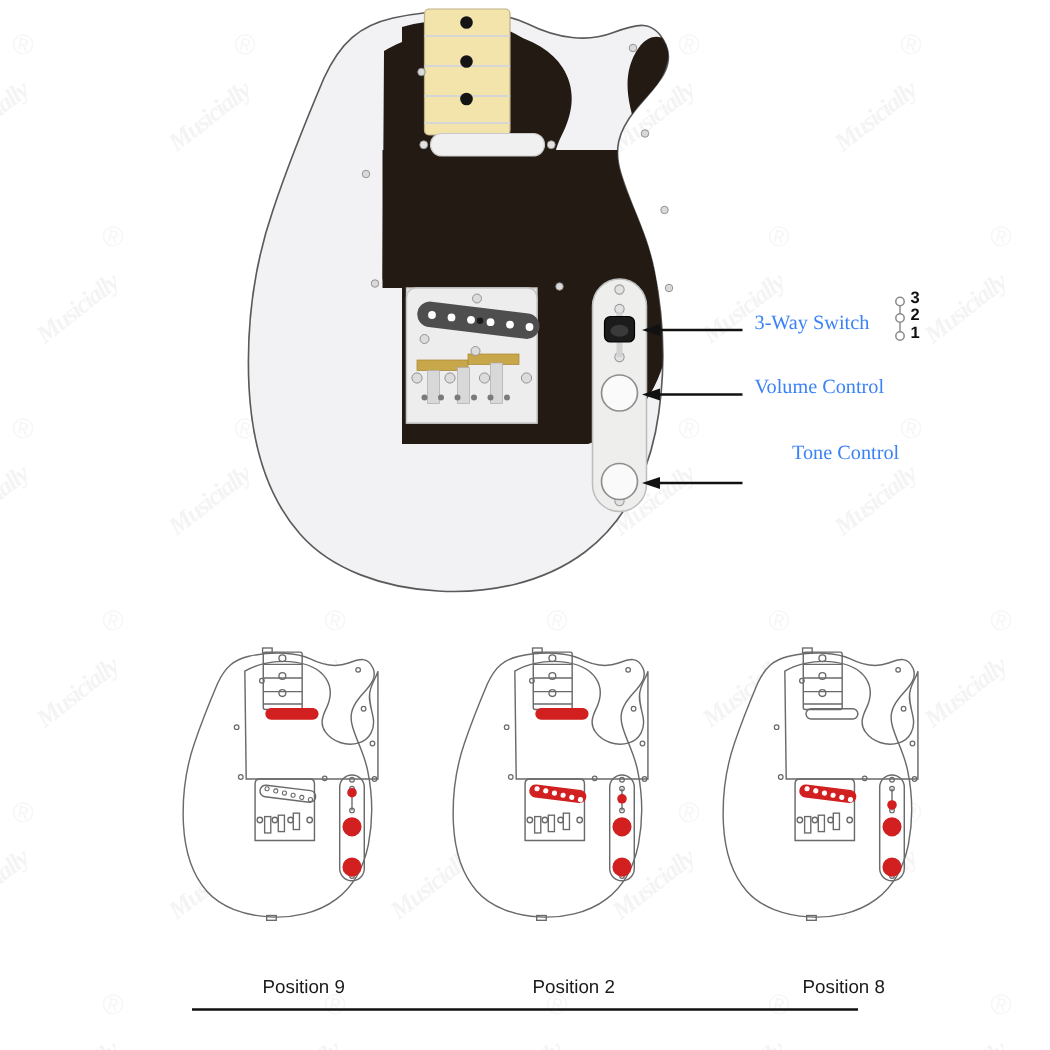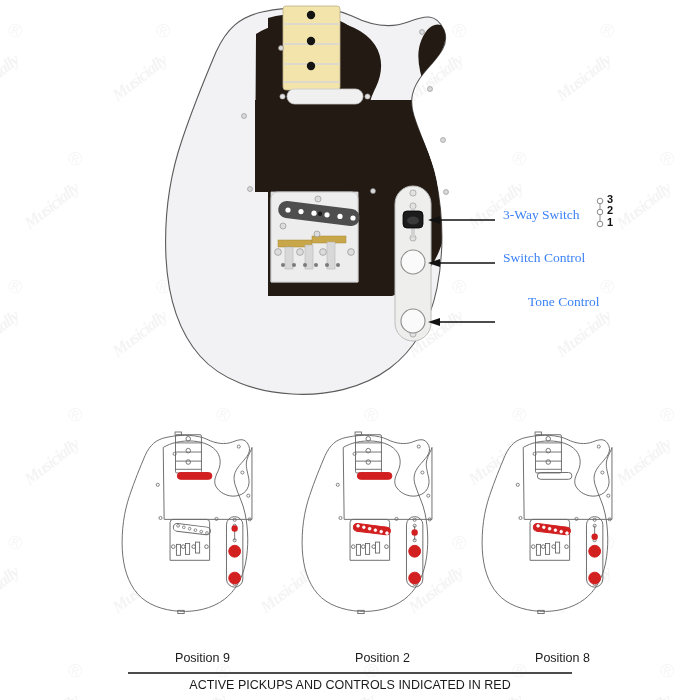--- a/index.html
+++ b/index.html
@@ -419,26 +419,25 @@
           <circle cx="413" cy="230" r="7" fill="#d21f1f"></circle>
           <circle cx="413" cy="262" r="13" fill="#d21f1f" stroke="#d21f1f" stroke-width="2.1"></circle>
           <circle cx="413" cy="321" r="13" fill="#d21f1f" stroke="#d21f1f" stroke-width="2.1"></circle>
           <rect x="282" y="0" width="14" height="7" fill="none" stroke="#6a6a6a" stroke-width="2"></rect>
           <rect x="288" y="392" width="14" height="7" fill="none" stroke="#6a6a6a" stroke-width="2"></rect>
         </g>
       </g>
     </svg>
 
   <div class="lbl" style="left:503px;top:207px;">3-Way Switch</div>
-  <div class="lbl" style="left:503px;top:250px;">Switch Control</div>
+  <div class="lbl" style="left:503px;top:250px;">Volume Control</div>
   <div class="lbl" style="left:503px;top:294px;margin-left:25px;">Tone Control</div>
 
   <div class="swnum" style="left:607px;top:195px;">3</div>
   <div class="swnum" style="left:607px;top:206px;">2</div>
   <div class="swnum" style="left:607px;top:218px;">1</div>
 
   <div class="poslbl" style="left:145px;top:651px;width:115px;">Position 9</div>
   <div class="poslbl" style="left:325px;top:651px;width:115px;">Position 2</div>
   <div class="poslbl" style="left:505px;top:651px;width:115px;">Position 8</div>
 
-  <div class="footnote" style="top:678px;">ACTIVE PICKUPS AND CONTROLS INDICATED IN RED</div>
 
 </div>
 
 </body></html>

